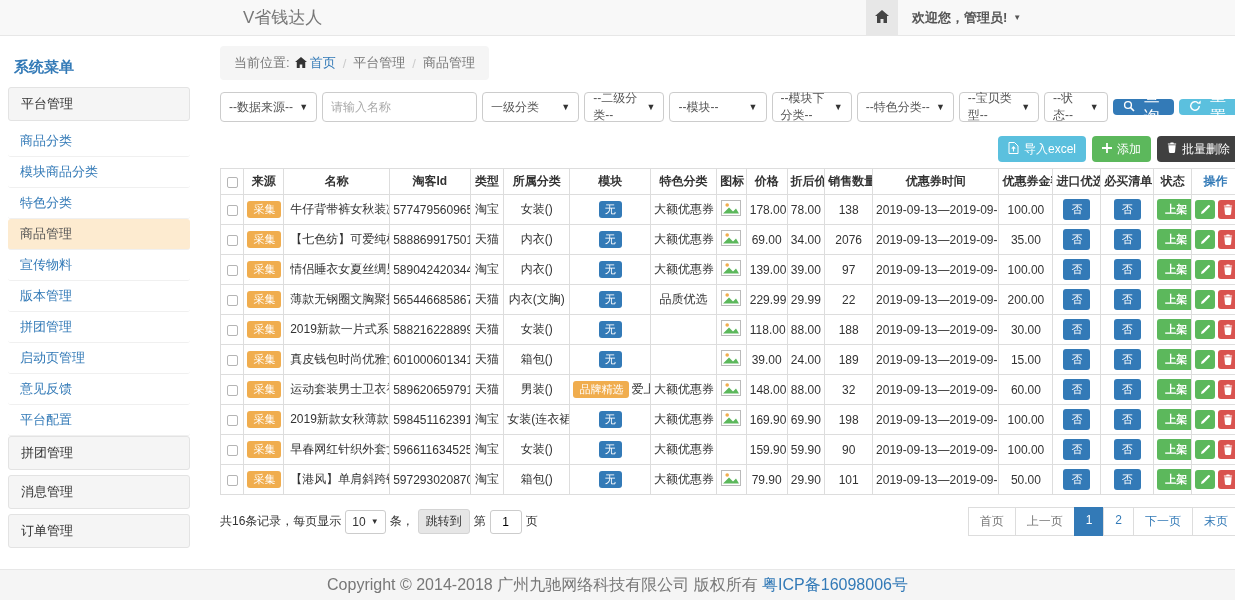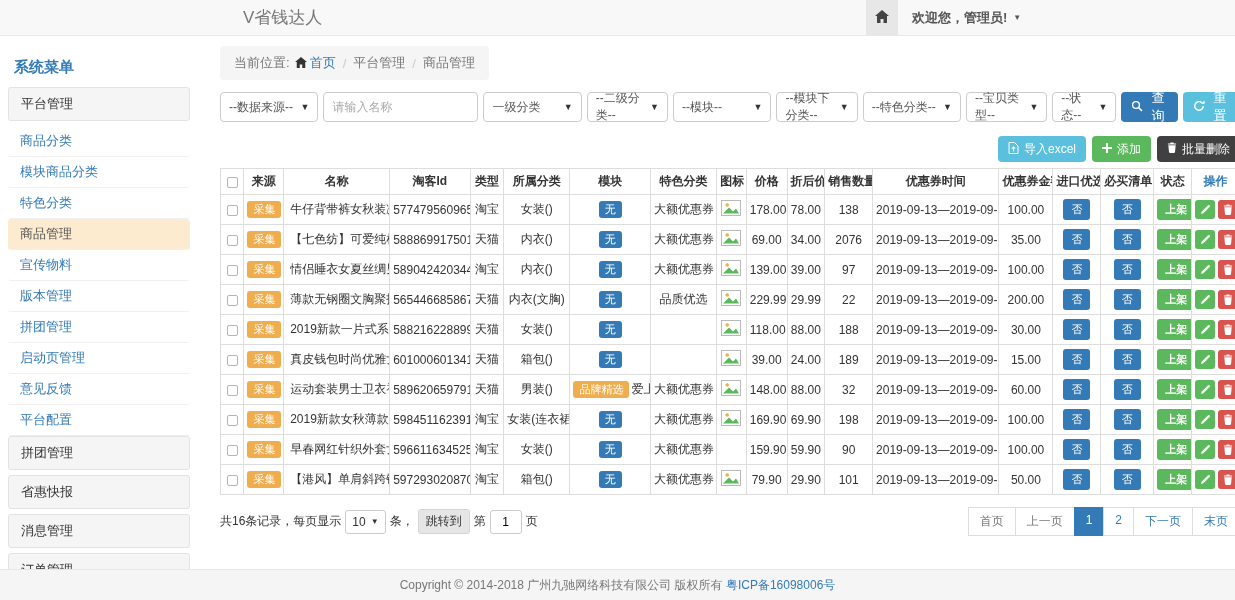--- a/index.html
+++ b/index.html
@@ -27,21 +27,21 @@
   .breadcrumb .bc-home { color:#337ab7; cursor:pointer; display:inline-flex; align-items:center; gap:3px; }
   .breadcrumb .sep { color:#ccc; padding:0 2px; }
 
   .filter-row { display:flex; align-items:center; gap:5px; margin-top:12px; flex-wrap:nowrap; }
   .fselect { height:30px; border:1px solid #ccc; border-radius:4px; background:#fff; display:flex; align-items:center; justify-content:space-between; padding:0 8px; font-size:12px; color:#555; cursor:pointer; }
   .fselect .caret { font-size:9px; color:#333; margin-left:6px; }
   .finput { height:30px; border:1px solid #ccc; border-radius:4px; padding:0 8px; font-size:12px; color:#555; width:155px; }
   .finput::placeholder { color:#aaa; }
   .filter-row .fselect:nth-of-type(1){ width:112px; }
   .fs-w1 { width:112px; } .fs-w2 { width:92px; } .fs-w3 { width:72px; }
-  .btn { display:inline-flex; align-items:center; gap:5px; border:none; border-radius:4px; color:#fff; font-size:13px; padding:0 10px; height:30px; cursor:pointer; font-family:inherit; }
+  .btn { display:inline-flex; align-items:center; gap:5px; border:none; border-radius:4px; color:#fff; font-size:16px; padding:0 10px; height:16px; cursor:pointer; font-family:inherit; }
   .btn-primary { background:#337ab7; }
   .btn-info { background:#5bc0de; }
   .btn-success { background:#5cb85c; }
   .btn-danger-light { background:#404040; }
 
   .toolbar { display:flex; justify-content:flex-end; gap:6px; margin:14px 0 6px; }
   .toolbar .btn { height:26px; font-size:12px; }
 
   
   table { width:100%; border-collapse:collapse; table-layout:fixed; font-size:12px; color:#333; }
@@ -67,21 +67,21 @@
   .mini-select { height:24px; border:1px solid #ccc; border-radius:3px; background:#fff; display:inline-flex; align-items:center; padding:0 6px; gap:5px; cursor:pointer; }
   .mini-select .caret { font-size:8px; }
   .jump-btn { background:#e6e6e6; border:1px solid #d4d4d4; border-radius:3px; padding:3px 7px; font-size:12px; color:#333; cursor:pointer; }
   .page-input { width:32px; height:24px; border:1px solid #ccc; border-radius:3px; text-align:center; font-size:12px; }
   .pager { display:flex; }
   .pg-btn { border:1px solid #ddd; background:#fff; color:#337ab7; padding:5px 11px; font-size:12px; cursor:pointer; margin-left:-1px; }
   .pg-btn.muted { color:#777; }
   .pg-btn.active { background:#337ab7; border-color:#337ab7; color:#fff; }
 
   
-  .footer { position:absolute; bottom:0; left:0; right:0; height:31px; background:#f5f5f5; border-top:1px solid #e7e7e7; display:flex; align-items:center; justify-content:center; font-size:12px; color:#777; }
+  .footer { position:absolute; bottom:0; left:0; right:0; height:31px; background:#f5f5f5; border-top:1px solid #e7e7e7; display:flex; align-items:center; justify-content:center; font-size:16px; color:#777; }
   .footer a { color:#337ab7; text-decoration:none; cursor:pointer; }
 </style>
 </head>
 <body>
 
 <div class="page">
 
   <div class="topbar">
     <div class="brand">V省钱达人</div>
     <div class="topbar-right">
@@ -105,21 +105,20 @@
         <div class="s-link">模块商品分类</div>
         <div class="s-link">特色分类</div>
         <div class="s-link active">商品管理</div>
         <div class="s-link">宣传物料</div>
         <div class="s-link">版本管理</div>
         <div class="s-link">拼团管理</div>
         <div class="s-link">启动页管理</div>
         <div class="s-link">意见反馈</div>
         <div class="s-link">平台配置</div>
         <div class="s-section">拼团管理</div>
-        <div class="s-section">省惠快报</div>
         <div class="s-section">消息管理</div>
         <div class="s-section">订单管理</div>
       </div>
   </aside>
 
   <main class="main">
 
     <div class="breadcrumb">
       <span>当前位置:</span>
       <span class="bc-home">

